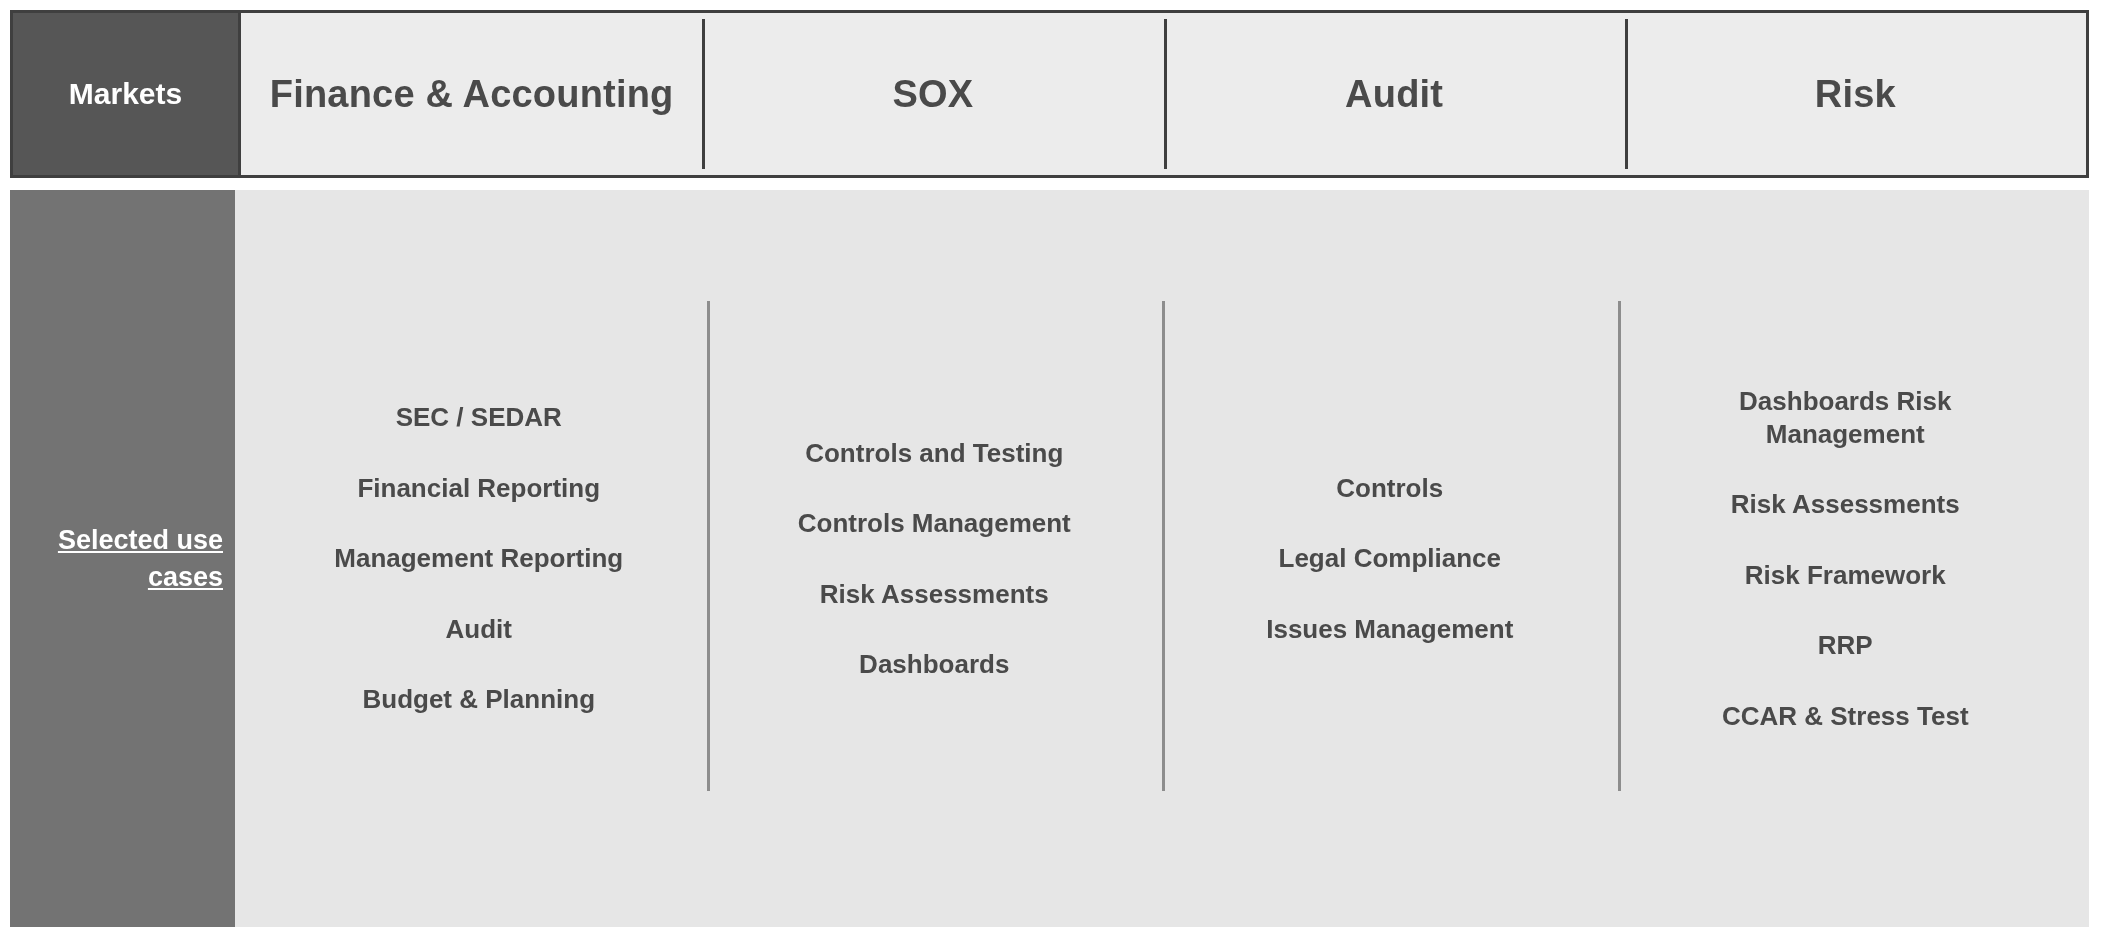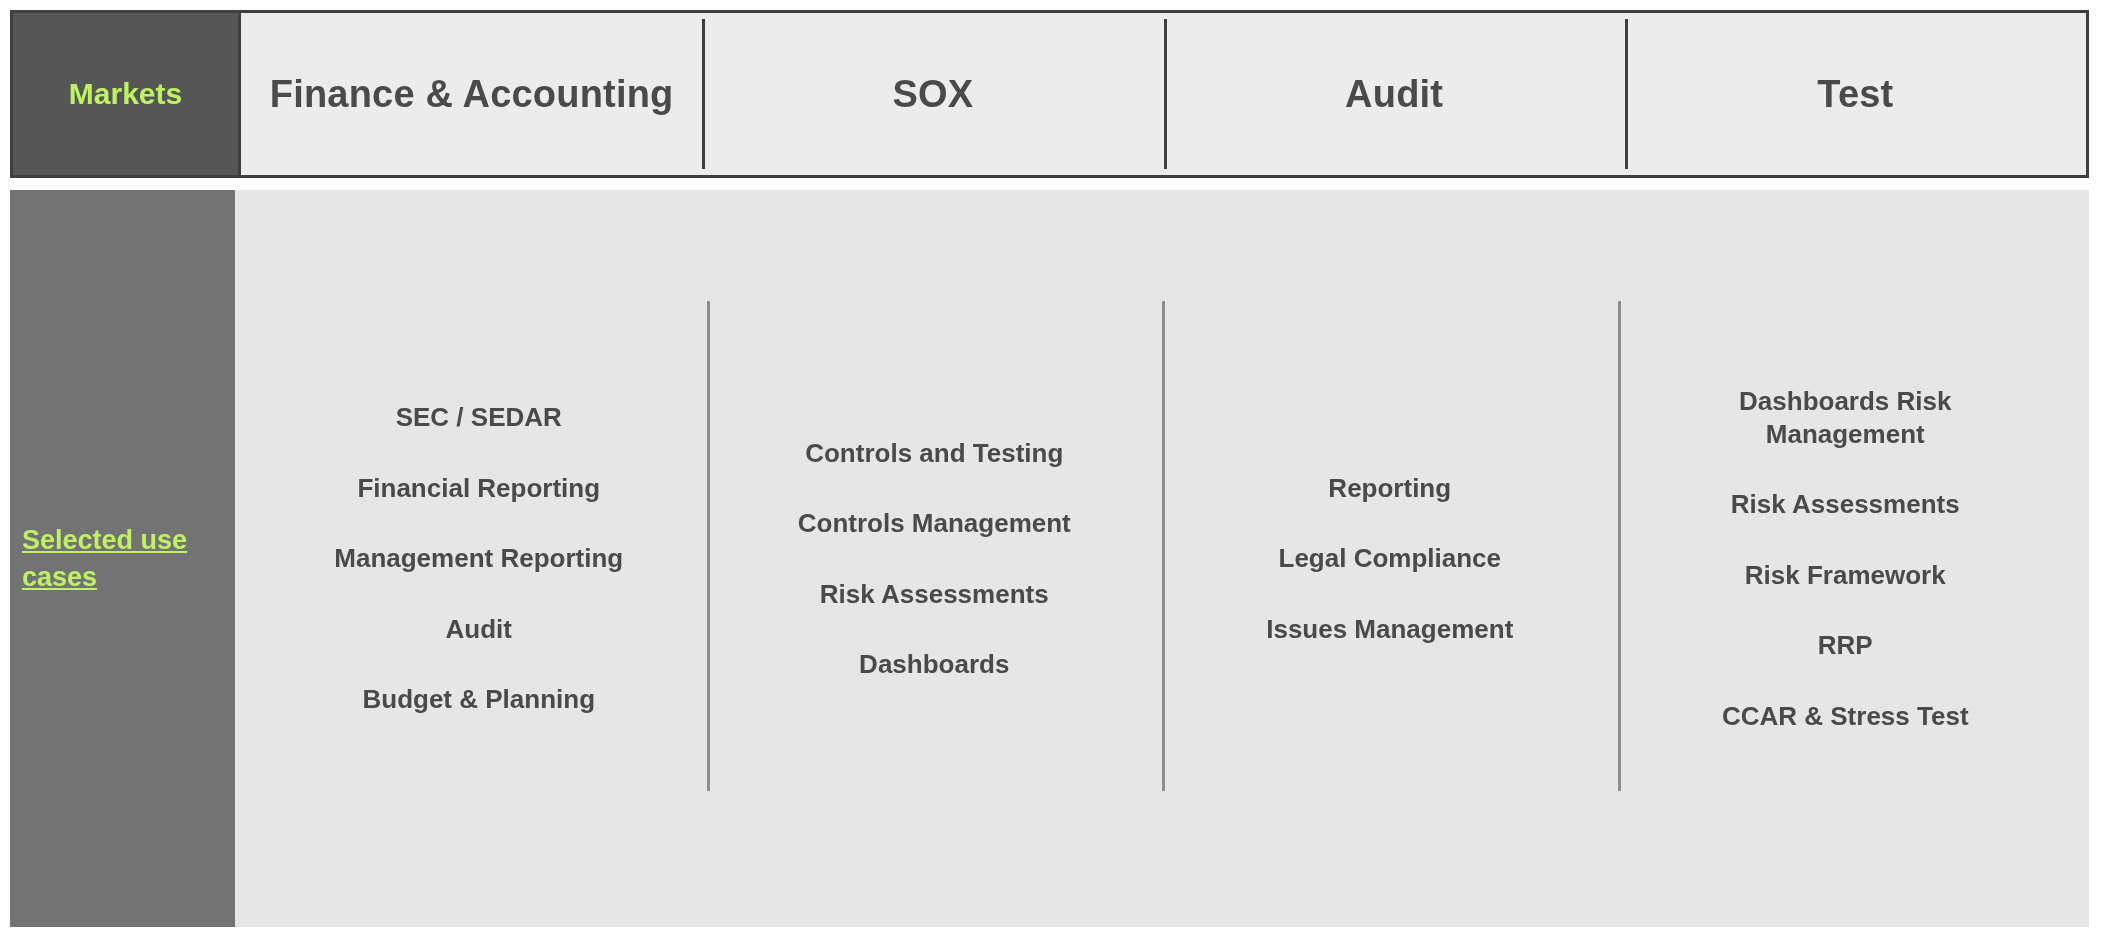--- a/index.html
+++ b/index.html
@@ -30,22 +30,22 @@
     border: 3px solid #3f3f3f;
     margin-bottom: 12px;
   }
 
   .row-label {
     width: 225px;
     flex: 0 0 225px;
     display: flex;
     align-items: center;
     justify-content: center;
-    text-align: left;
-    color: #bef264;
+    text-align: right;
+    color: #ffffff;
     font-weight: bold;
     box-sizing: border-box;
   }
 
   .header-row .row-label {
     background: #565656;
     font-size: 30px;
   }
 
   .header-cols {
@@ -147,21 +147,21 @@
       <div class="header-col">
         <div class="header-col-title">Finance &amp; Accounting</div>
       </div>
       <div class="header-col">
         <div class="header-col-title">SOX</div>
       </div>
       <div class="header-col">
         <div class="header-col-title">Audit</div>
       </div>
       <div class="header-col">
-        <div class="header-col-title">Test</div>
+        <div class="header-col-title">Risk</div>
       </div>
     </div>
   </div>
 
   <div class="body-row">
     <div class="row-label">Selected
 use cases</div>
     <div class="body-cols">
 
       <div class="body-col">
@@ -173,21 +173,21 @@
       </div>
 
       <div class="body-col">
         <div class="use-case">Controls and Testing</div>
         <div class="use-case">Controls Management</div>
         <div class="use-case">Risk Assessments</div>
         <div class="use-case">Dashboards</div>
       </div>
 
       <div class="body-col">
-        <div class="use-case">Reporting</div>
+        <div class="use-case">Controls</div>
         <div class="use-case">Legal Compliance</div>
         <div class="use-case">Issues Management</div>
       </div>
 
       <div class="body-col">
         <div class="use-case">Dashboards Risk
 Management</div>
         <div class="use-case">Risk Assessments</div>
         <div class="use-case">Risk Framework</div>
         <div class="use-case">RRP</div>

